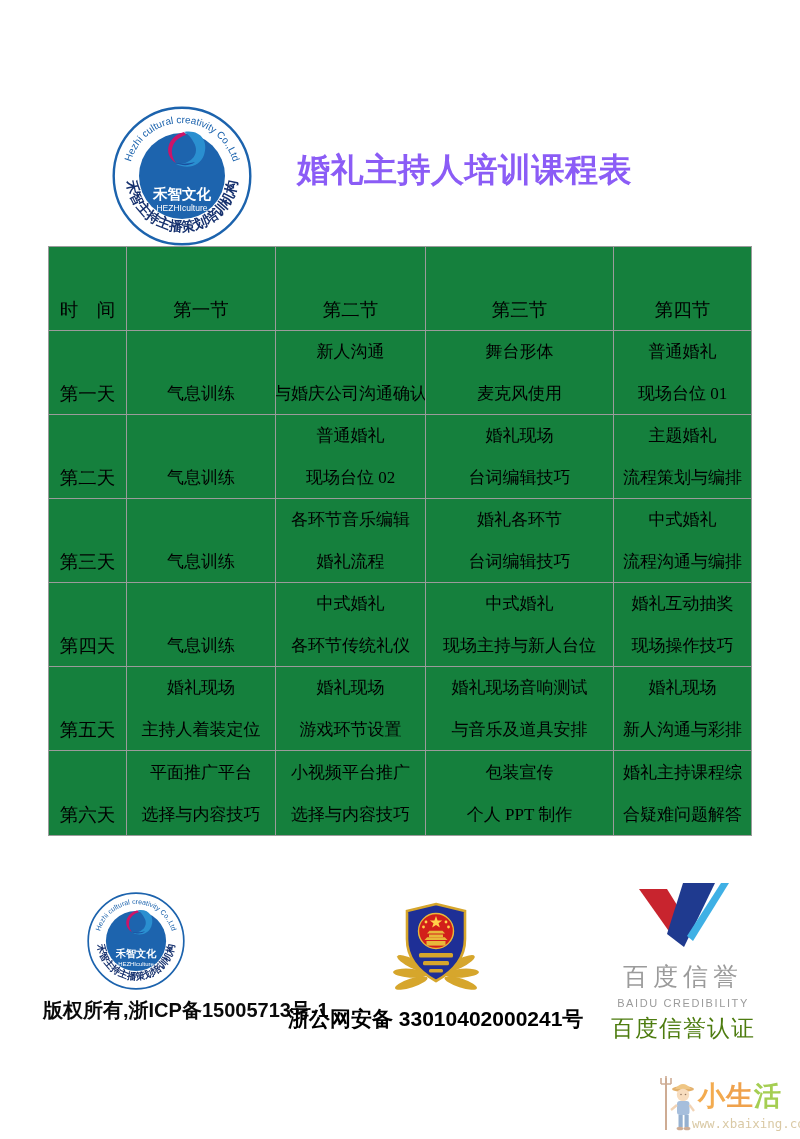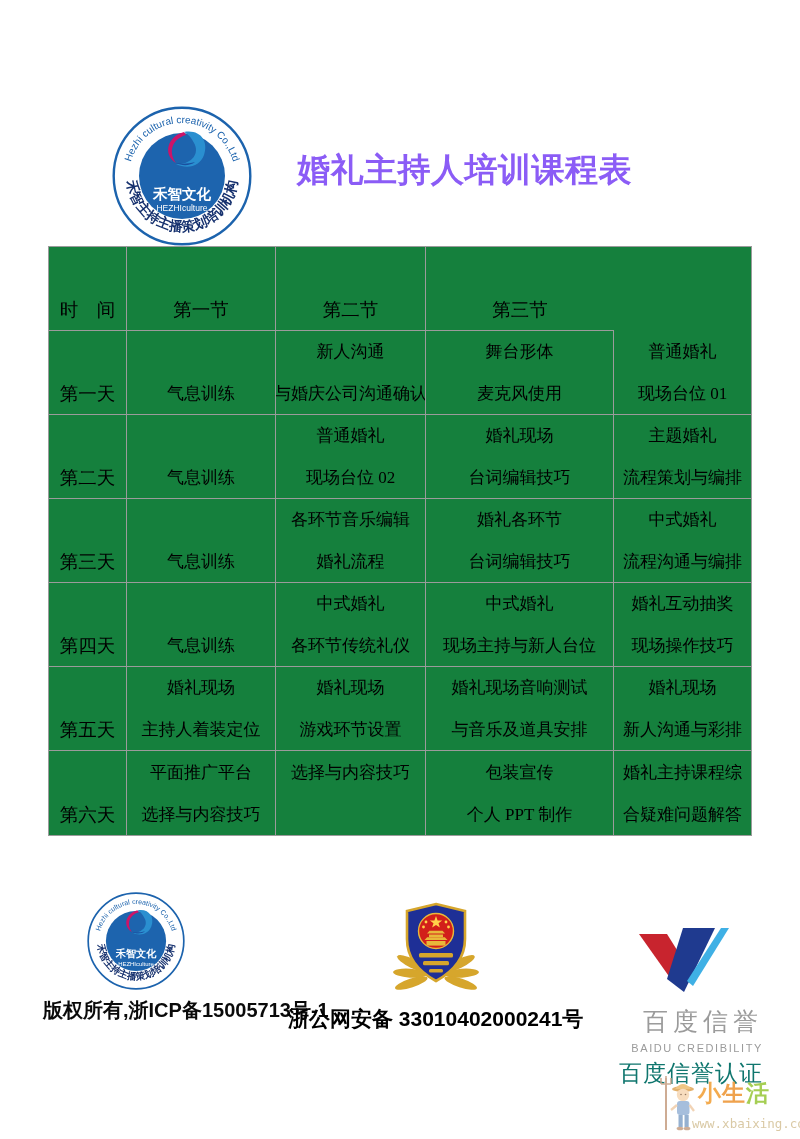--- a/index.html
+++ b/index.html
@@ -30,30 +30,30 @@
   .copyright {
     position:absolute; left:43px; top:997px; font-size:20px; font-weight:bold;
     font-family:"Liberation Sans","DejaVu Sans",sans-serif; color:#0a0a0a; white-space:nowrap;
   }
   .badge { position:absolute; left:386px; top:895px; width:100px; height:97px; }
   .police {
     position:absolute; left:288px; top:1005px; width:296px; 
     font-size:21px; font-weight:bold; font-family:"Liberation Sans","DejaVu Sans",sans-serif;
     color:#000000; white-space:nowrap;
   }
-  .baidu { position:absolute; left:603px; top:928px; width:160px; text-align:right;
+  .baidu { position:absolute; left:603px; top:883px; width:160px; text-align:center;
            font-family:"Liberation Sans","DejaVu Sans",sans-serif; }
   .baidu-v { width:104px; height:74px; display:block; margin:0 auto; }
   .baidu-cn { font-size:25px; color:#9b9b9b; letter-spacing:5px; margin-top:3px; }
   .baidu-en { font-size:11px; color:#9b9b9b; letter-spacing:1.6px; margin-top:4px; }
-  .baidu-cert { font-size:23px; color:#0f766e; letter-spacing:1px; margin-top:4px; white-space:nowrap; }
+  .baidu-cert { font-size:23px; color:#4d7c0f; letter-spacing:1px; margin-top:4px; white-space:nowrap; }
   
   .wm { position:absolute; left:656px; top:1072px; width:144px; height:66px; opacity:0.9; }
   .wm-farmer { position:absolute; left:2px; top:2px; width:40px; height:60px; }
-  .wm-chars { position:absolute; left:42px; top:6px; font-weight:bold; font-size:23px;
+  .wm-chars { position:absolute; left:42px; top:6px; font-weight:bold; font-size:27px;
               letter-spacing:1px; white-space:nowrap;
               font-family:"Liberation Serif","DejaVu Serif",serif; }
   .wm-url { position:absolute; left:36px; top:44px; font-size:12.5px; color:#d6c49c;
             font-family:"DejaVu Sans Mono",monospace; white-space:nowrap; }
   svg text { font-family:"Liberation Sans","DejaVu Sans",sans-serif; }
 </style>
 </head>
 <body>
 
 <div class="page">
@@ -87,20 +87,24 @@
           <div class="ln">第一节</div>
         </div>
       <div class="cell hd">
           <div class="ln"></div>
           <div class="ln">第二节</div>
         </div>
       <div class="cell hd">
           <div class="ln"></div>
           <div class="ln">第三节</div>
         </div>
+      <div class="cell hd">
+          <div class="ln"></div>
+          <div class="ln">第四节</div>
+        </div>
     </div>
 
     <div class="trow">
       <div class="cell day">
           <div class="ln"></div>
           <div class="ln">第一天</div>
         </div>
       <div class="cell">
           <div class="ln"></div>
           <div class="ln">气息训练</div>
@@ -214,20 +218,21 @@
     <div class="trow">
       <div class="cell day">
           <div class="ln"></div>
           <div class="ln">第六天</div>
         </div>
       <div class="cell">
           <div class="ln">平面推广平台</div>
           <div class="ln">选择与内容技巧</div>
         </div>
       <div class="cell">
+          <div class="ln">小视频平台推广</div>
           <div class="ln">选择与内容技巧</div>
         </div>
       <div class="cell">
           <div class="ln">包装宣传</div>
           <div class="ln">个人 PPT 制作</div>
         </div>
       <div class="cell">
           <div class="ln">婚礼主持课程综</div>
           <div class="ln">合疑难问题解答</div>
         </div>

